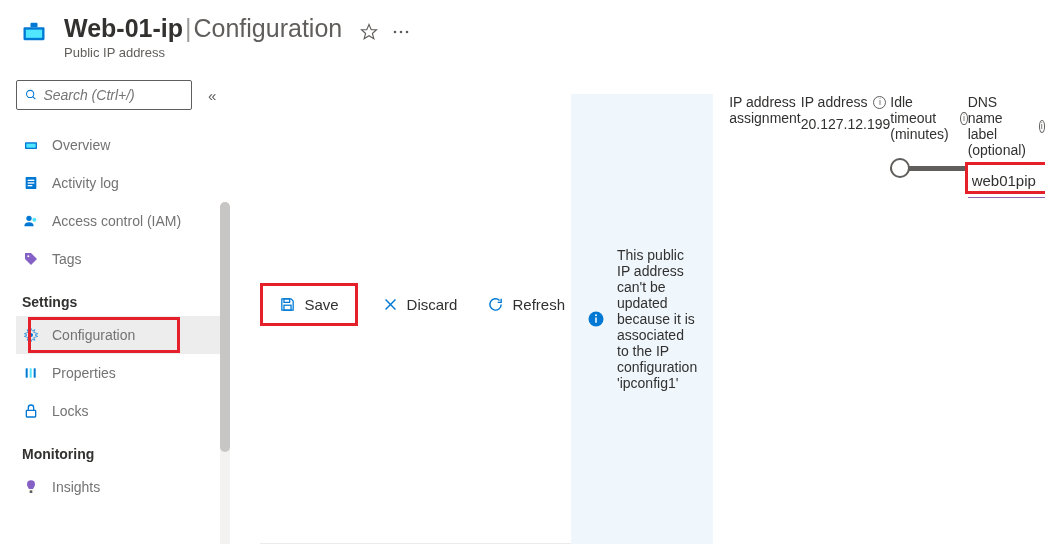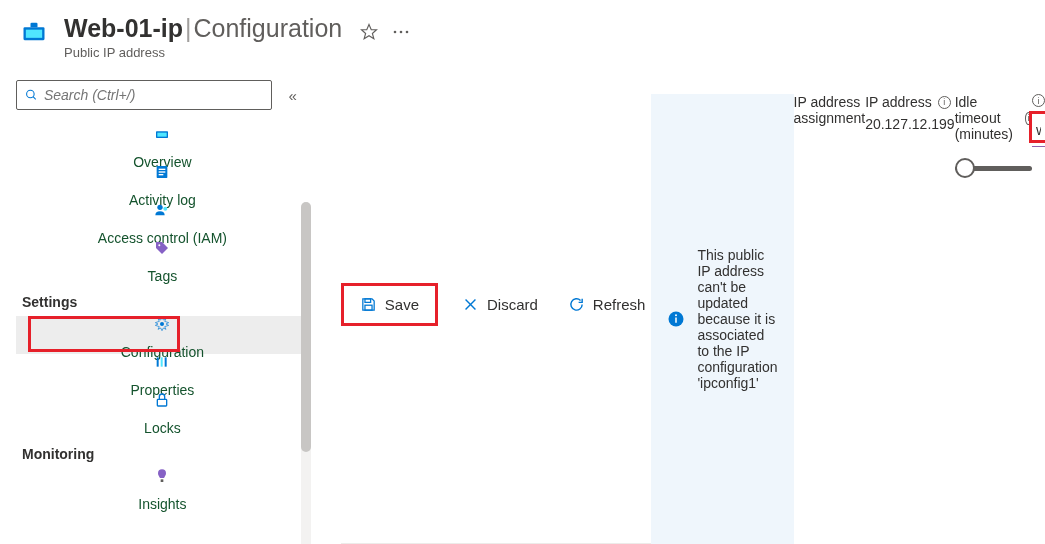--- a/index.html
+++ b/index.html
@@ -108,23 +108,22 @@
     position: relative;
   }
   .nav-item {
     display: flex;
     align-items: center;
     gap: 12px;
     height: 38px;
     padding: 0 6px;
     cursor: pointer;
     font-size: 14px;
-    color: #14532d;
+    color: #737373;
     position: relative;
-    flex-direction: column;
   }
   .nav-item.selected {
     background: #ededed;
   }
   .nav-icon {
     width: 18px; height: 18px;
     display: flex; align-items: center; justify-content: center;
   }
   .nav-section {
     font-size: 14px;
@@ -186,21 +185,21 @@
   }
   .info-banner {
     display: flex;
     align-items: center;
     gap: 12px;
     background: #eff6fc;
     padding: 14px 16px;
     margin-top: 24px;
     font-size: 14px;
     color: #323130;
-    margin-right: 0;
+    margin-right: 16px;
   }
   .info-icon {
     width: 18px; height: 18px;
     flex-shrink: 0;
     color: #0078d4;
   }
   .field-group {
     margin-top: 24px;
   }
   .field-label {
@@ -502,20 +501,21 @@
         <span class="help-icon">i</span>
       </div>
       <div class="slider-wrap">
         <div class="slider-track"></div>
         <div class="slider-thumb"></div>
       </div>
     </div>
 
     <div class="field-group">
       <div class="field-label">
+        <span>DNS name label (optional)</span>
         <span class="help-icon">i</span>
       </div>
       <div class="dns-input-wrap">
         <input type="text" value="web01pip" style="">
         <div class="hl-dns"></div>
       </div>
     </div>
   </div>
 </div>
 

